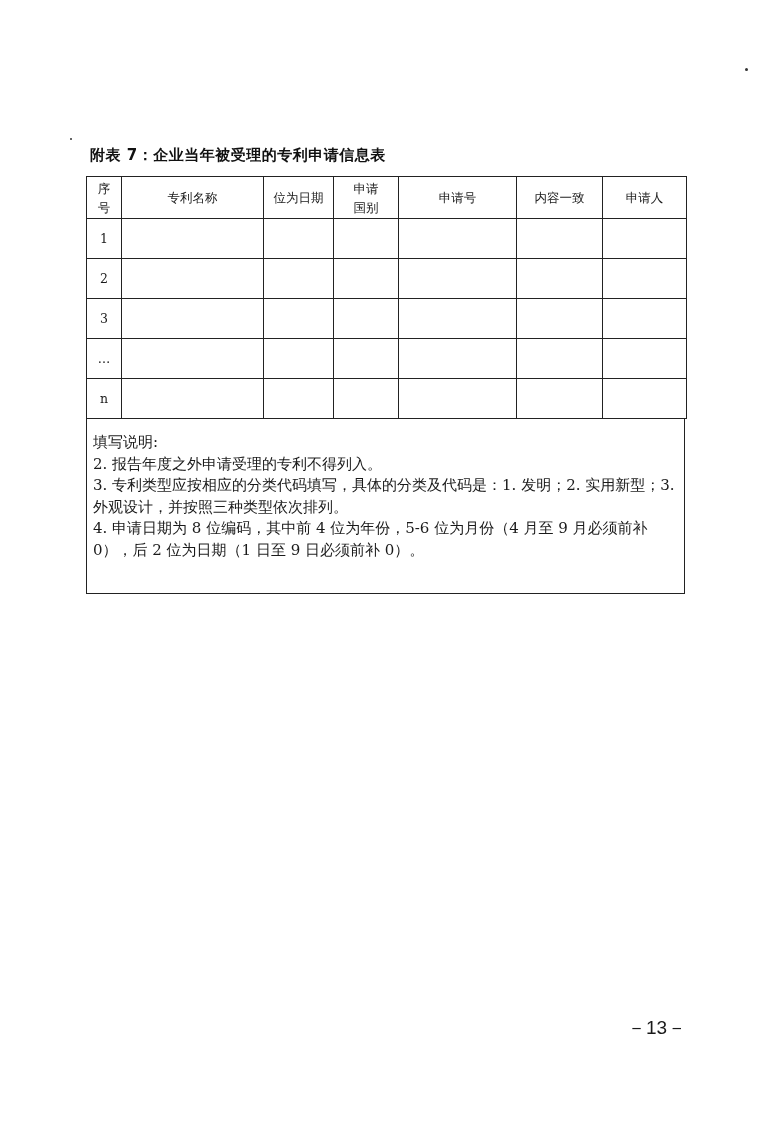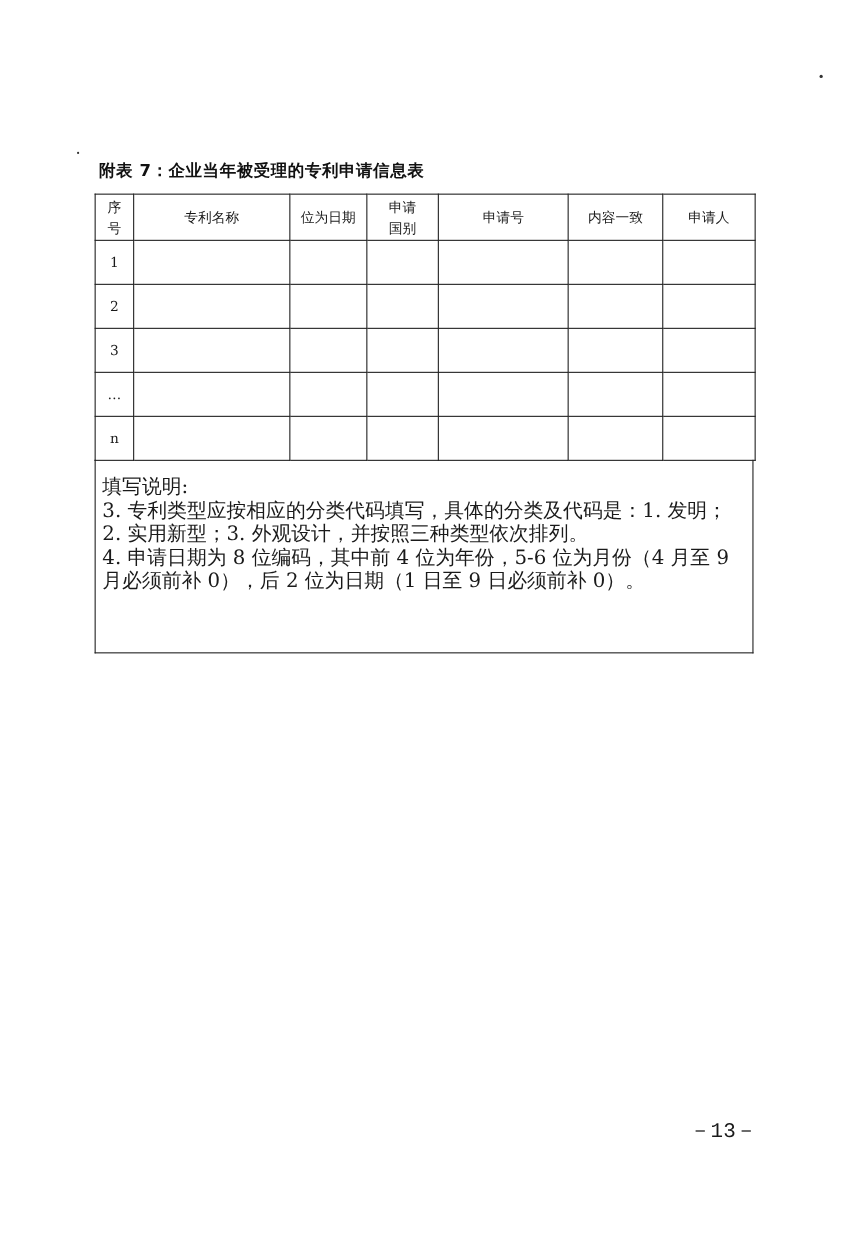--- a/index.html
+++ b/index.html
@@ -19,26 +19,26 @@
   }
   table.patent td, table.patent th {
     border: 1.3px solid #222; padding: 0; font-weight: normal;
     font-size: 12.5px; text-align: center; vertical-align: middle;
   }
   table.patent th { height: 41px; line-height: 19px; }
   table.patent td { height: 39px; }
   .notes {
     position: absolute; left: 86px; top: 418px; width: 599px; height: 176px;
     border: 1.3px solid #222; border-top: none; box-sizing: border-box;
-    padding: 14px 8px 0 6px; font-size: 18px; line-height: 21.5px; color: #1a1a1a;
+    padding: 14px 8px 0 6px; font-size: 15px; line-height: 21.5px; color: #1a1a1a;
   }
   .notes p { margin: 0; }
   .pageno {
     position: absolute; left: 627px; top: 1015px;
-    font-family: Liberation Mono, monospace; font-size: 19px;
+    font-family: Liberation Sans, sans-serif; font-size: 19px;
   }
   .speck { position: absolute; width: 3px; height: 3px; background: #333; border-radius: 50%; }
 </style>
 </head>
 <body>
 
 <div class="speck" style="left:745px;top:68px;"></div>
 <div class="speck" style="left:70px;top:138px;width:2px;height:2px;"></div>
 
 <div class="title">附表 7：企业当年被受理的专利申请信息表</div>
@@ -110,17 +110,18 @@
       <td></td>
       <td></td>
       <td></td>
       <td></td>
     </tr>
   </tbody>
 </table>
 
 <div class="notes">
   <p>填写说明:</p>
+  <p>2. 报告年度之外申请受理的专利不得列入。</p>
   <p>3. 专利类型应按相应的分类代码填写，具体的分类及代码是：1. 发明；2. 实用新型；3. 外观设计，并按照三种类型依次排列。</p>
   <p>4. 申请日期为 8 位编码，其中前 4 位为年份，5-6 位为月份（4 月至 9 月必须前补 0），后 2 位为日期（1 日至 9 日必须前补 0）。</p>
 </div>
 
 <div class="pageno">－13－</div>
 
 </body></html>

